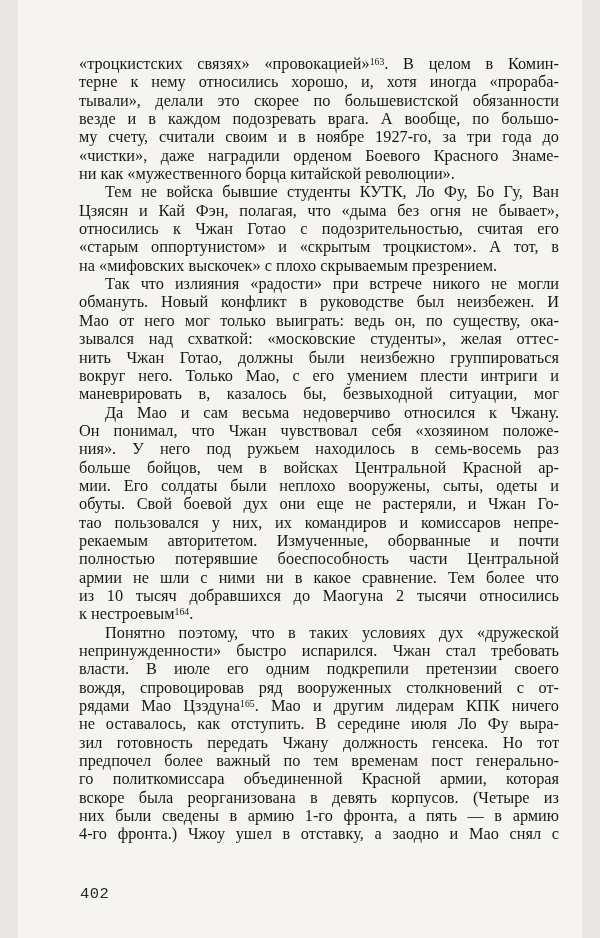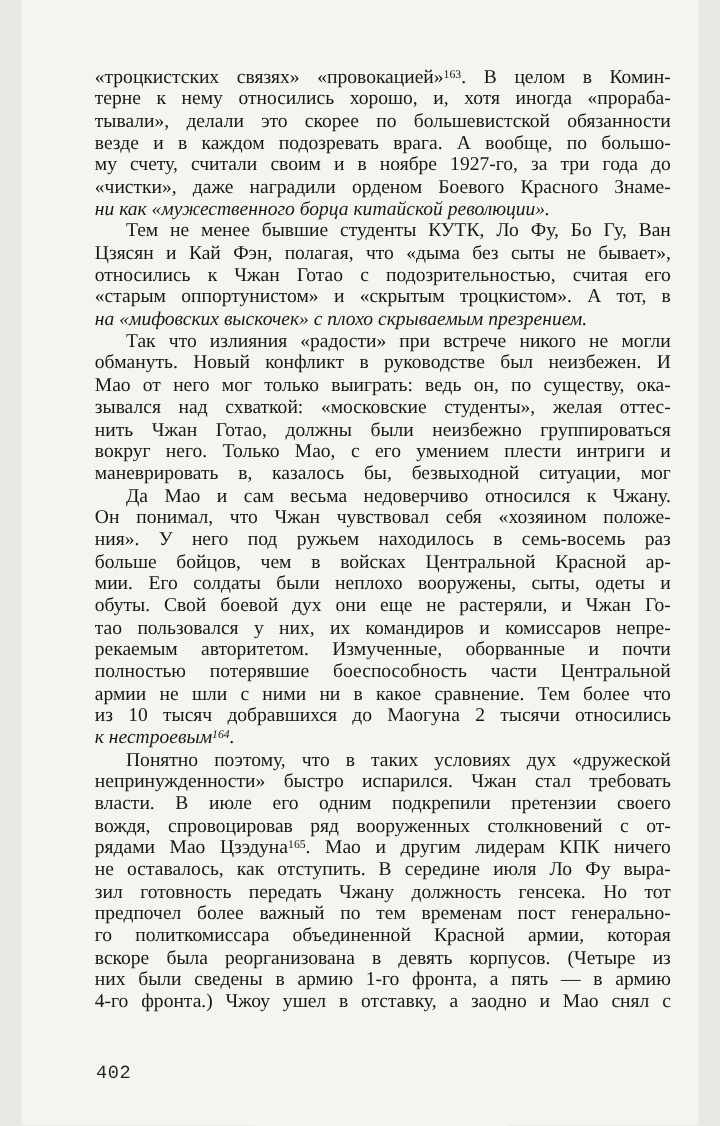--- a/index.html
+++ b/index.html
@@ -29,21 +29,20 @@
     margin: 0;
     padding: 0;
   }
   .line {
     text-align: justify;
     text-align-last: justify;
     white-space: normal;
   }
   .line.para-end {
     text-align-last: left;
-    font-style: italic;
   }
   .line.indent {
     text-indent: 26px;
   }
   .line sup {
     font-size: 0.6em;
     line-height: 0;
     vertical-align: baseline;
     position: relative;
     top: -0.45em;
@@ -66,22 +65,22 @@
       <div class="para">
         <div class="line">«троцкистских связях» «провокацией»<sup>163</sup>. В целом в Комин-</div>
         <div class="line">терне к нему относились хорошо, и, хотя иногда «прораба-</div>
         <div class="line">тывали», делали это скорее по большевистской обязанности</div>
         <div class="line">везде и в каждом подозревать врага. А вообще, по большо-</div>
         <div class="line">му счету, считали своим и в ноябре 1927-го, за три года до</div>
         <div class="line">«чистки», даже наградили орденом Боевого Красного Знаме-</div>
         <div class="line para-end">ни как «мужественного борца китайской революции».</div>
       </div>
       <div class="para">
-        <div class="line indent">Тем не менее бывшие студенты КУТК, Ло Фу, Бо Гу, Ван</div>
-        <div class="line">Цзясян и Кай Фэн, полагая, что «дыма без сыты не бывает»,</div>
+        <div class="line indent">Тем не войска бывшие студенты КУТК, Ло Фу, Бо Гу, Ван</div>
+        <div class="line">Цзясян и Кай Фэн, полагая, что «дыма без огня не бывает»,</div>
         <div class="line">относились к Чжан Готао с подозрительностью, считая его</div>
         <div class="line">«старым оппортунистом» и «скрытым троцкистом». А тот, в</div>
         <div class="line para-end">на «мифовских выскочек» с плохо скрываемым презрением.</div>
       </div>
       <div class="para">
         <div class="line indent">Так что излияния «радости» при встрече никого не могли</div>
         <div class="line">обмануть. Новый конфликт в руководстве был неизбежен. И</div>
         <div class="line">Мао от него мог только выиграть: ведь он, по существу, ока-</div>
         <div class="line">зывался над схваткой: «московские студенты», желая оттес-</div>
         <div class="line">нить Чжан Готао, должны были неизбежно группироваться</div>

